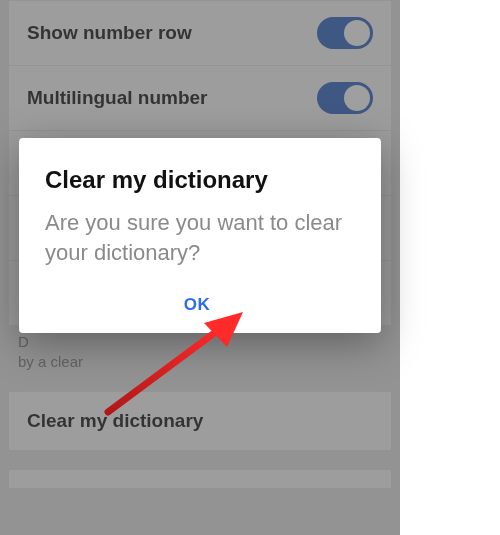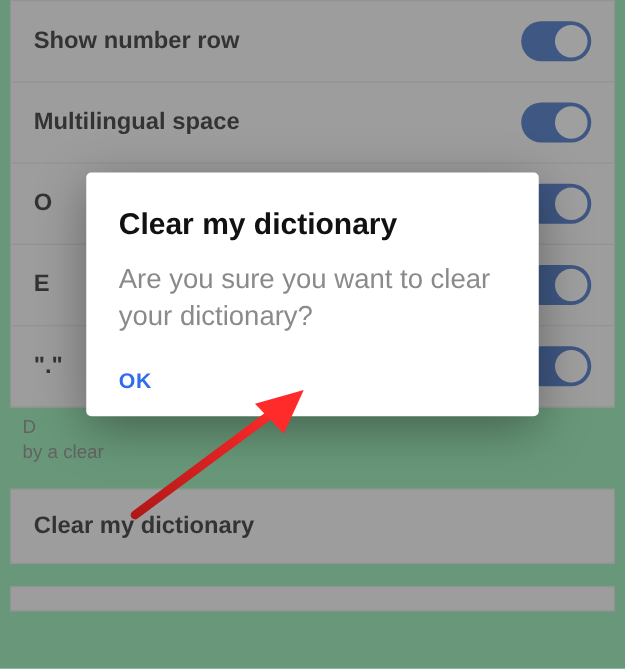--- a/index.html
+++ b/index.html
@@ -1,21 +1,21 @@
 <!DOCTYPE html>
 <html><head>
 <meta charset="utf-8">
 <style>
   * { box-sizing: border-box; margin: 0; padding: 0; }
   html, body { width: 500px; height: 535px; overflow: hidden; font-family: -apple-system, Helvetica, Arial, sans-serif; }
   .screen {
     position: relative;
-    width: 500px;
+    width: 400px;
     height: 535px;
-    background: #86efac;
+    background: #e5e5e5;
   }
   .list {
     padding: 0 8px;
   }
   .row {
     background: #fafafa;
     border: 1px solid #e5e5e5;
     padding: 16px 18px;
     display: flex;
     align-items: center;
@@ -95,21 +95,21 @@
     margin-bottom: 14px;
   }
   .dialog-msg {
     font-size: 22px;
     color: #8a8a8a;
     line-height: 1.35;
     margin-bottom: 28px;
   }
   .dialog-actions {
     display: flex;
-    justify-content: space-between;
+    justify-content: center;
     gap: 56px;
     padding-right: 6px;
   }
   .dialog-btn {
     background: none;
     border: none;
     font-size: 17px;
     font-weight: 700;
     letter-spacing: 0.5px;
     color: #2e6cf0;
@@ -127,21 +127,21 @@
 <div class="screen">
 
   <div class="list">
     <div class="row">
       <span class="row-label">Show number row</span>
       <div class="toggle">
           <div class="knob"></div>
         </div>
     </div>
     <div class="row">
-      <span class="row-label">Multilingual space</span>
+      <span class="row-label">Multilingual number</span>
       <div class="toggle">
           <div class="knob"></div>
         </div>
     </div>
     <div class="row">
       <span class="row-label">O</span>
       <div class="toggle">
           <div class="knob"></div>
         </div>
     </div>

